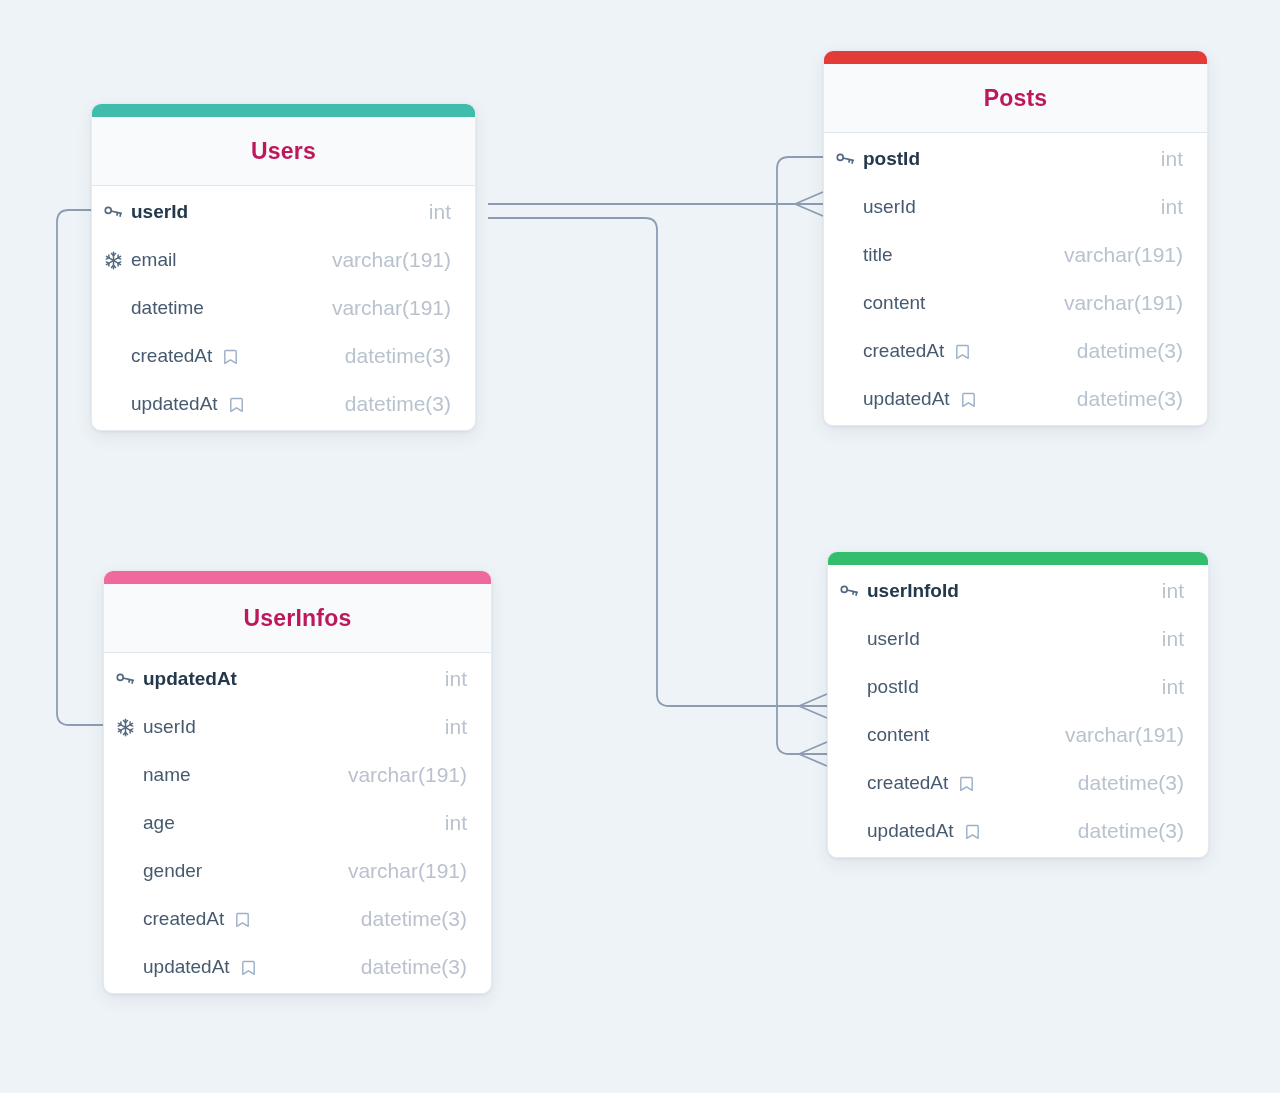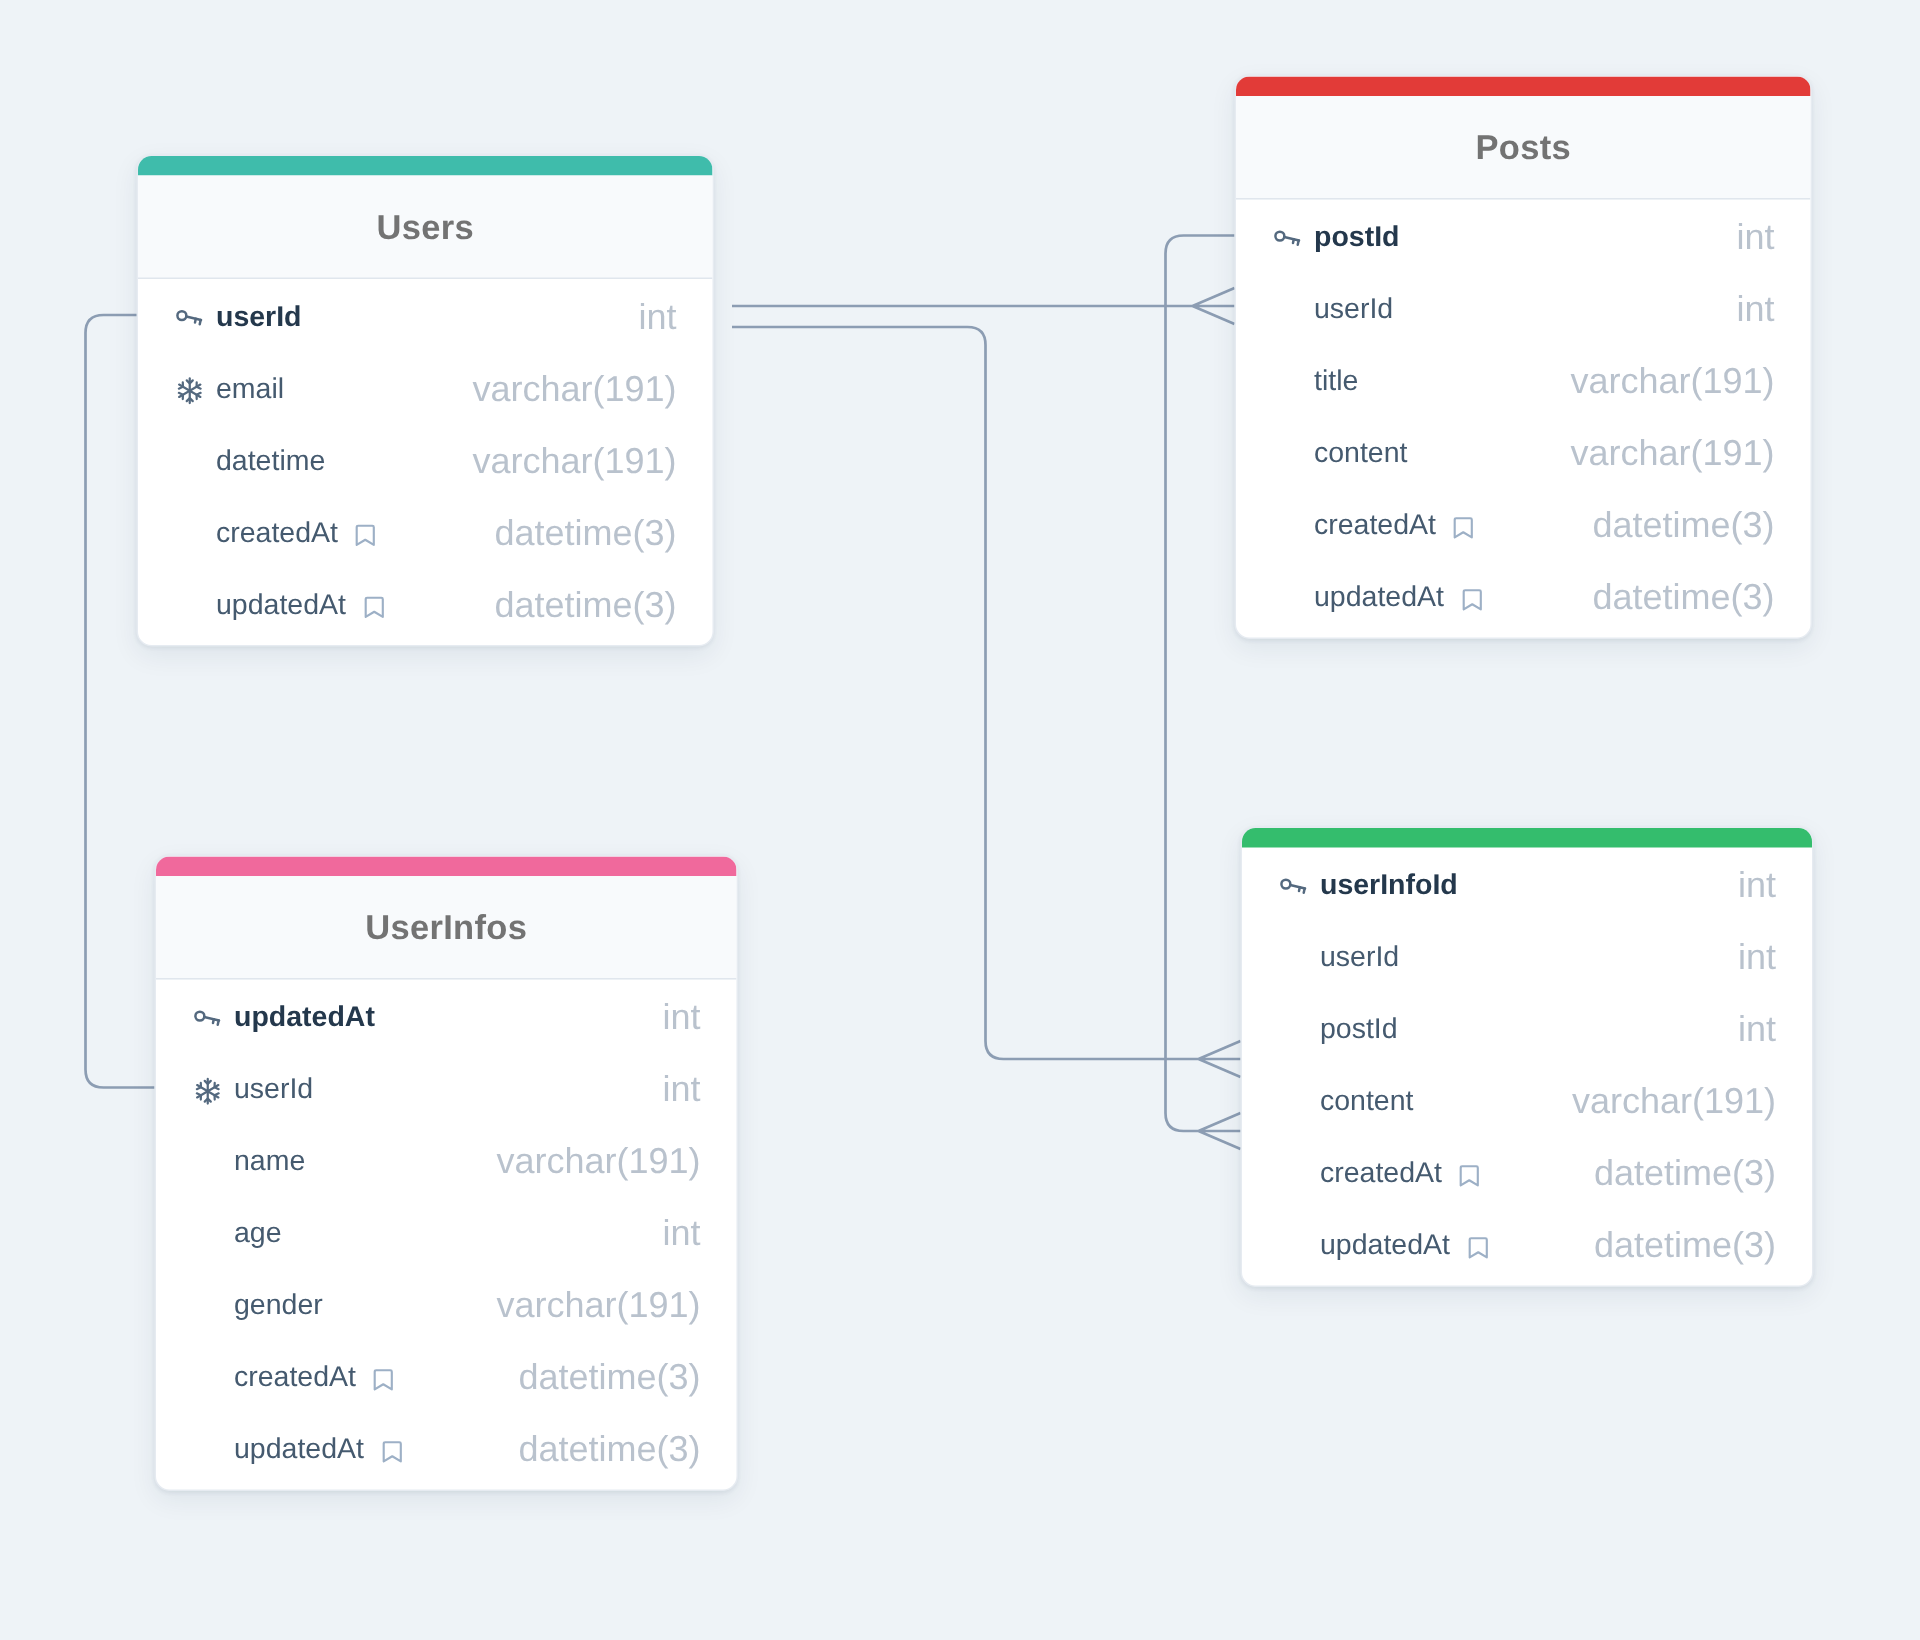--- a/index.html
+++ b/index.html
@@ -29,28 +29,28 @@
   .accent-bar{height:13px;}
   .card-header{
     height:68px;
     background:#f8fafc;
     border-bottom:1px solid #e0e6ed;
     display:flex;align-items:center;justify-content:center;
   }
   .card-title{
     font-size:23px;
     font-weight:600;
-    color:#737373;
+    color:#be185d;
     letter-spacing:.2px;
   }
   .card-body{padding:2px 0;}
   .field-row{
     height:48px;
     display:flex;align-items:center;
-    padding:0 24px 0 24px;
+    padding:0 24px 0 11px;
     box-sizing:border-box;
   }
   .icon-slot{
     width:28px;flex:0 0 28px;
     display:flex;align-items:center;
     color:#54697f;
   }
   .icon-slot svg{display:block;}
   .field-name{
     font-size:19px;
@@ -61,21 +61,21 @@
     font-weight:700;
     color:#24384c;
   }
   .badge-slot{
     margin-left:9px;
     color:#9db0c6;
     display:flex;align-items:center;
   }
   .field-type{
     margin-left:auto;
-    font-size:24px;
+    font-size:21px;
     color:#b9c2cd;
     white-space:nowrap;
   }
 </style>
 </head>
 <body>
 
 <div id="canvas">
   <svg id="wires" width="1280" height="1093">
       <path d="M488 204 H823 M795 204 L823 192 M795 204 L823 216" fill="none" stroke="#8c9db3" stroke-width="1.8"></path>

